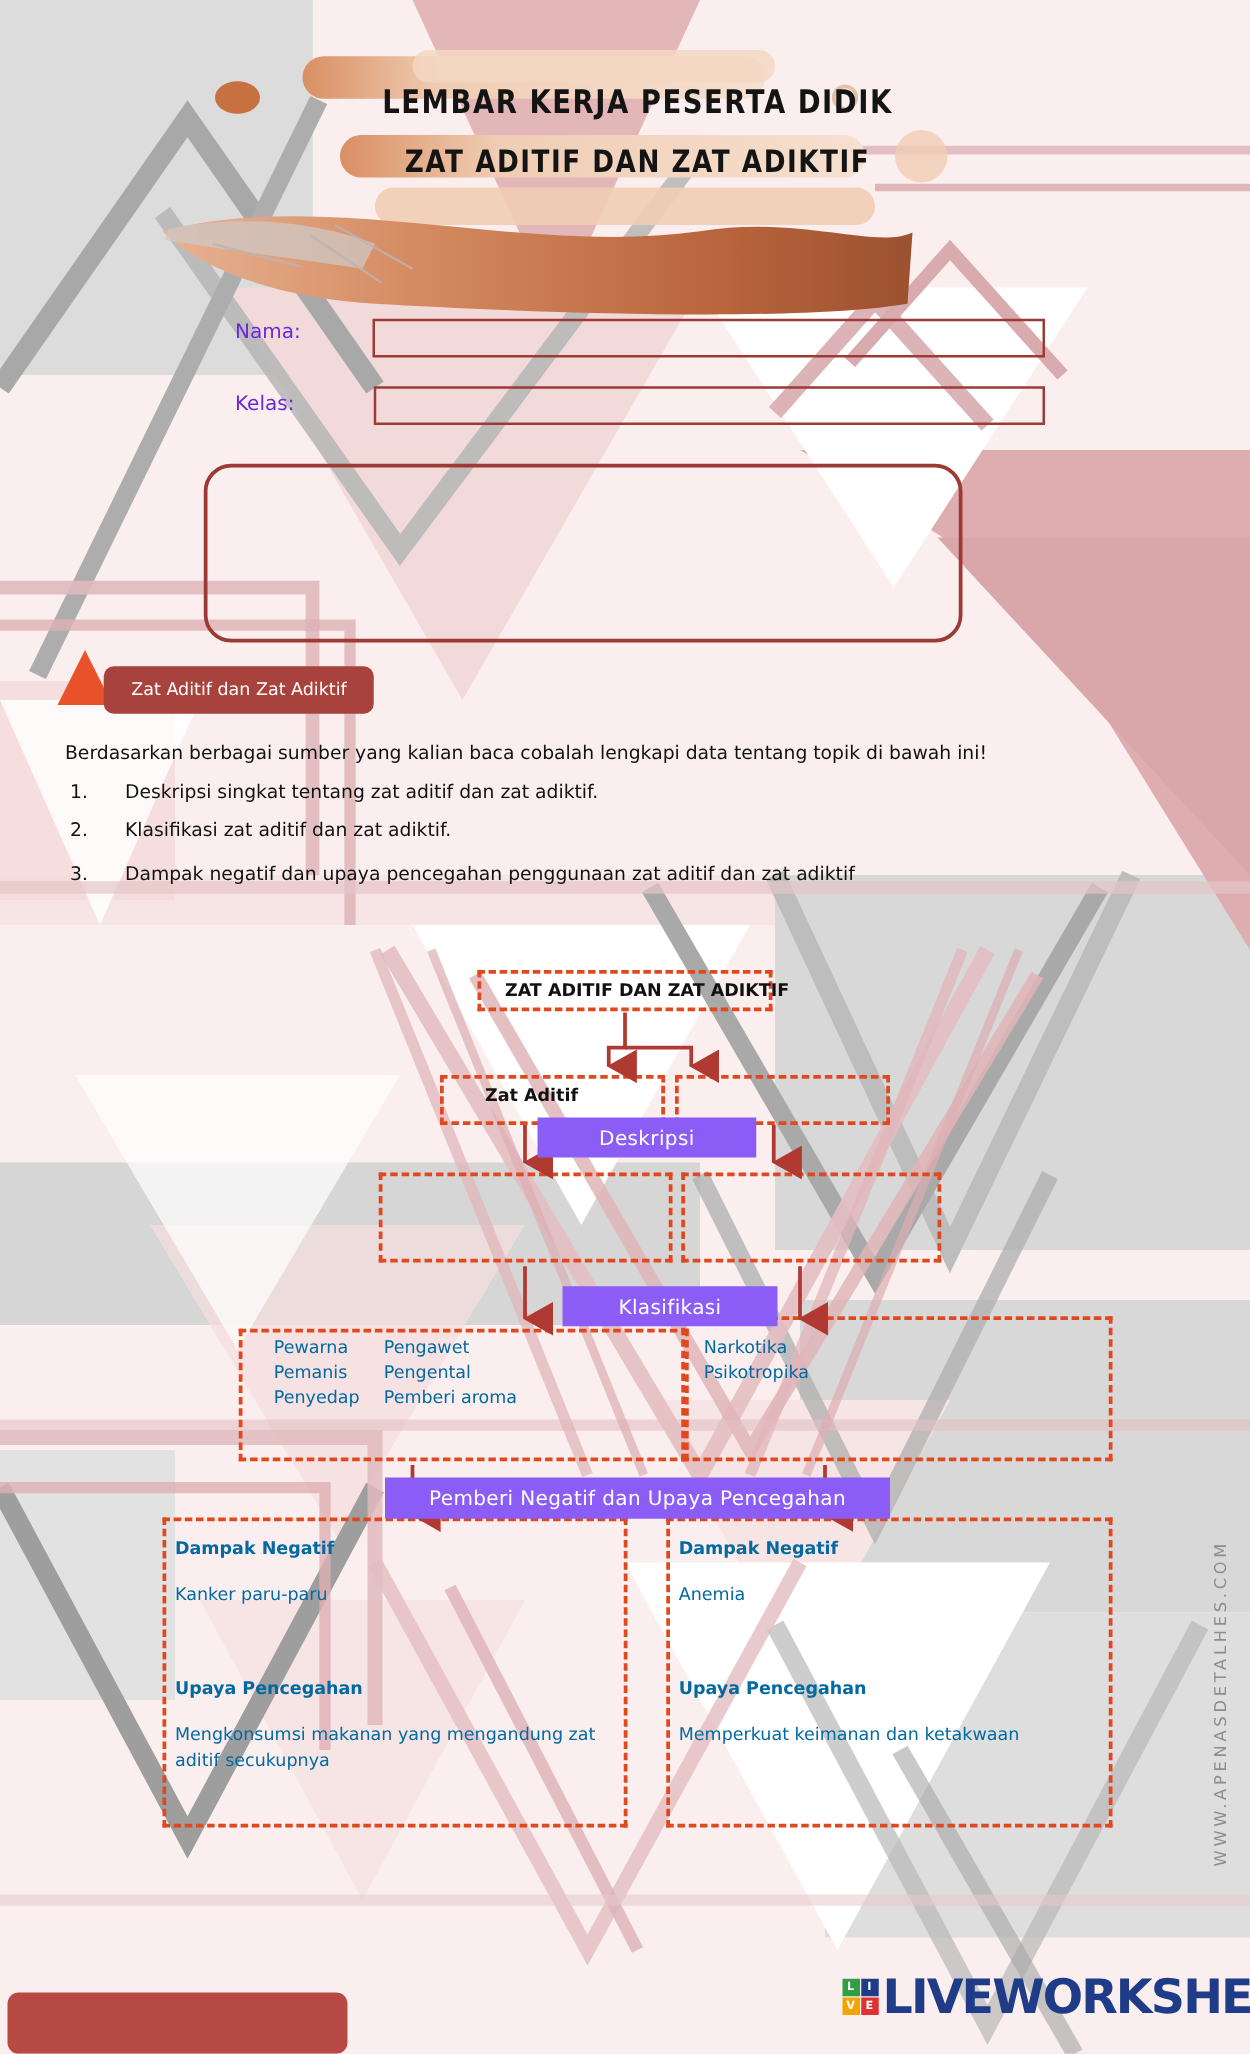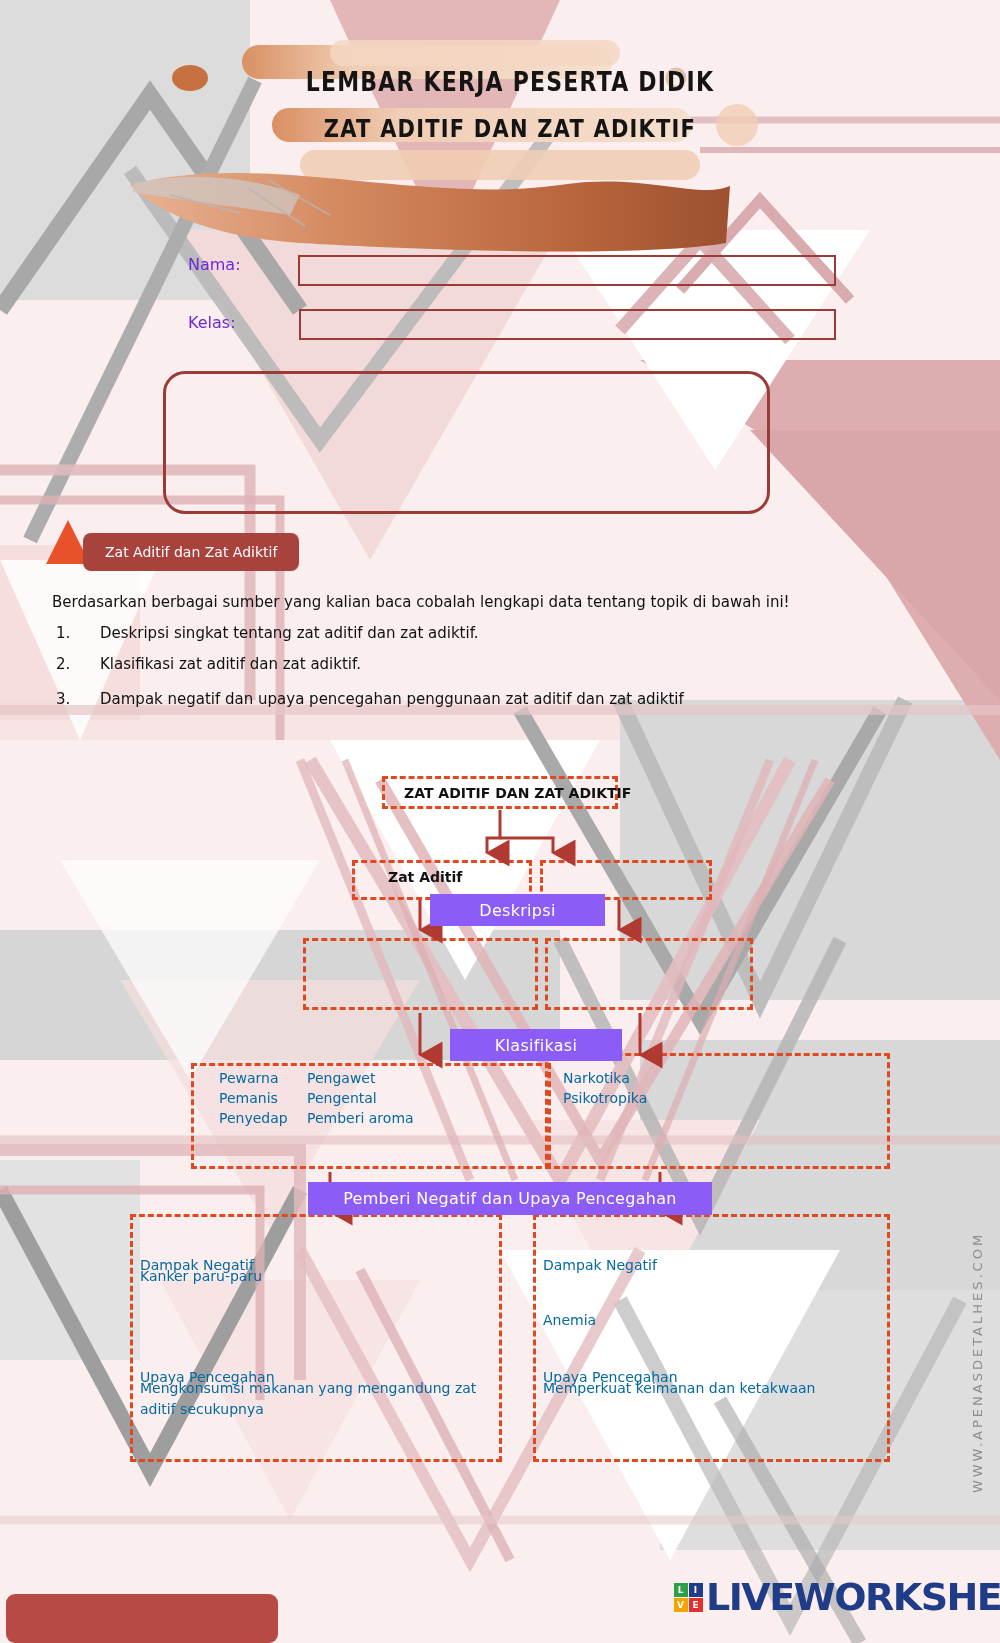--- a/index.html
+++ b/index.html
@@ -73,21 +73,21 @@
   }
   .ribbon{
     position:absolute; background:#8b5cf6;
     display:flex; align-items:center; justify-content:center;
     color:#fff; z-index:6;
   }
   .ribbon span{ font-size:16px; letter-spacing:.3px; }
   .flow-txt{
     position:absolute; font-size:14px; color:#0369a1; white-space:nowrap; line-height:20px;
   }
-  .bold-lbl{ font-weight:normal;margin-top:26px; }
+  .bold-lbl{ font-weight:bold; }
 
   
   #arrows{ position:absolute; left:0; top:0; width:1000px; height:1643px; z-index:5; pointer-events:none;}
 
   
   .watermark{
     position:absolute; right:-108px; top:1355px;
     transform: rotate(-90deg); transform-origin:center;
     font-size:13px; letter-spacing:3px; color:#8d8d8d;
     white-space:nowrap;
@@ -277,21 +277,21 @@
 
   <div class="dbox" style="left:130px; top:1214px; width:372px; height:248px;"></div>
   <div class="flow-txt bold-lbl" style="left:140px; top:1229px;">Dampak Negatif</div>
   <div class="flow-txt" style="left:140px; top:1266px;">Kanker paru-paru</div>
   <div class="flow-txt bold-lbl" style="left:140px; top:1341px;">Upaya Pencegahan</div>
   <div class="flow-txt" style="left:140px; top:1378px;">Mengkonsumsi makanan yang mengandung zat</div>
   <div class="flow-txt" style="left:140px; top:1399px;">aditif secukupnya</div>
 
   <div class="dbox" style="left:533px; top:1214px; width:357px; height:248px;"></div>
   <div class="flow-txt bold-lbl" style="left:543px; top:1229px;">Dampak Negatif</div>
-  <div class="flow-txt" style="left:543px; top:1266px;margin-top:44px;">Anemia</div>
+  <div class="flow-txt" style="left:543px; top:1266px;">Anemia</div>
   <div class="flow-txt bold-lbl" style="left:543px; top:1341px;">Upaya Pencegahan</div>
   <div class="flow-txt" style="left:543px; top:1378px;">Memperkuat keimanan dan ketakwaan</div>
   <div class="flow-txt" style="left:543px; top:1399px;"></div>
 
   <svg id="arrows" viewBox="0 0 1000 1643">
     <defs>
       <marker id="ah" markerWidth="9" markerHeight="9" refX="4.5" refY="7.5" orient="auto">
         <path d="M0,0 L4.5,8 L9,0 Z" fill="#b03a32"></path>
       </marker>
     </defs>

